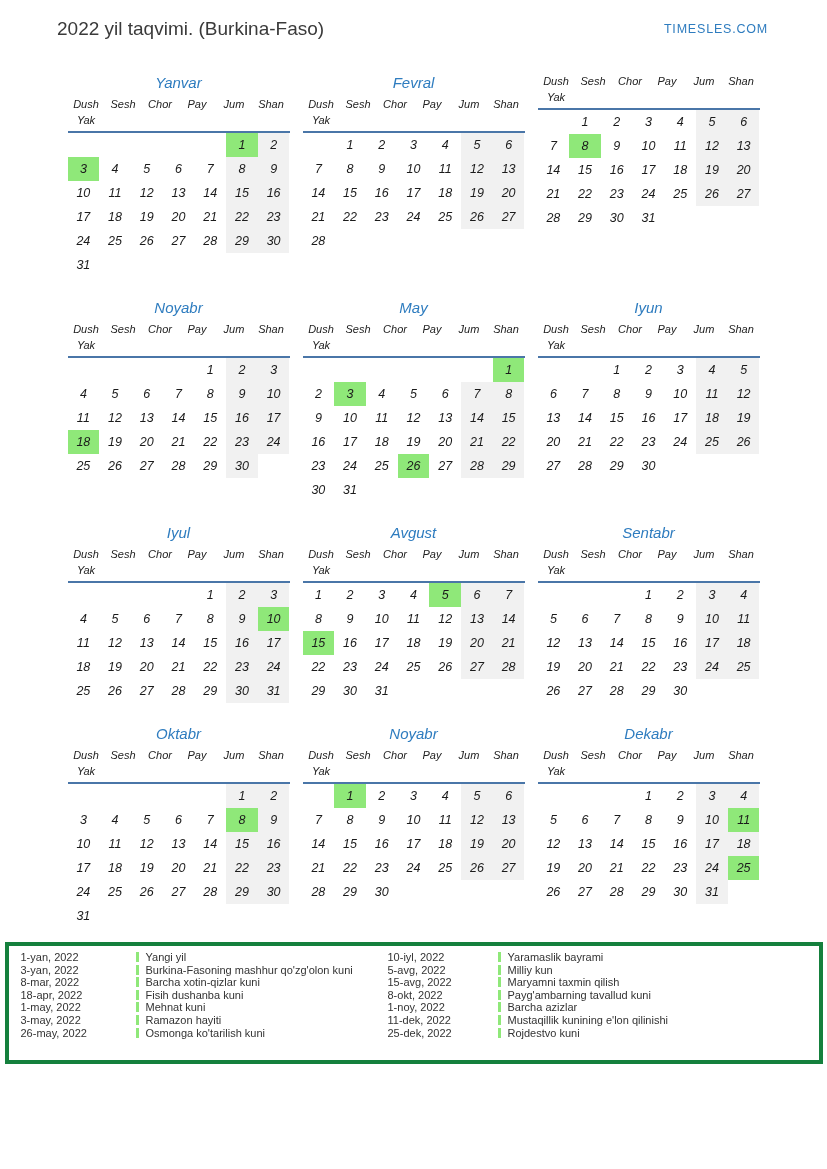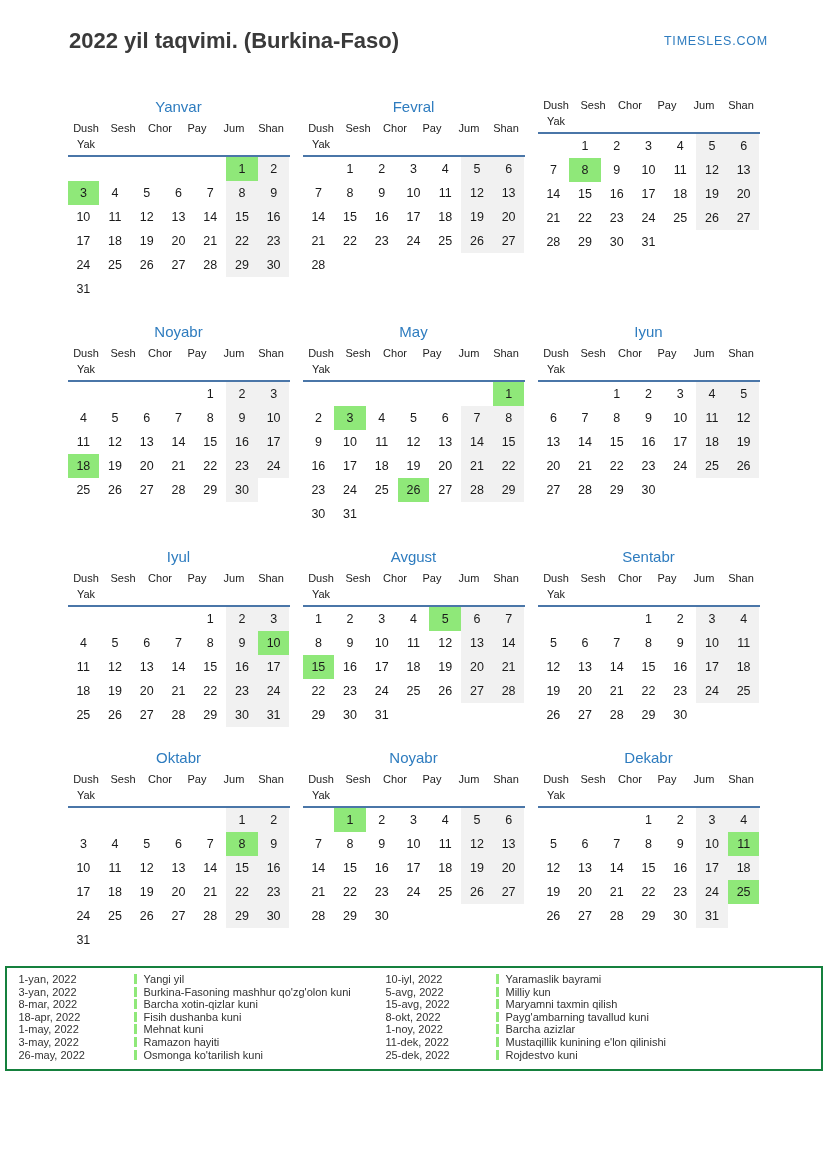--- a/index.html
+++ b/index.html
@@ -8,37 +8,37 @@
     --holiday-green:#8fe879;
     --weekend-gray:#f1f1f1;
   }
   *{box-sizing:border-box;}
   html,body{margin:0;padding:0;}
   body{
     width:827px;height:1169px;background:#ffffff;overflow:hidden;
     font-family:"Liberation Sans","DejaVu Sans",sans-serif;
   }
   .header{display:flex;justify-content:space-between;align-items:center;padding:14px 59px 0 57px;}
-  .title{margin:12px;font-size:22px;font-weight:700;color:#3a3a3a;line-height:30px;letter-spacing:0;}
+  .title{margin:0;font-size:19px;font-weight:400;color:#3a3a3a;line-height:30px;letter-spacing:0;}
   .site{font-size:12.5px;letter-spacing:.8px;color:var(--accent-blue,#2e7cbf);text-decoration:none;cursor:pointer;text-align:center;}
   .months{
     display:grid;grid-template-columns:repeat(3,222px);column-gap:13px;row-gap:21px;
-    justify-content:center;align-items:start;margin-top:29px;
+    justify-content:center;align-items:start;margin-top:29px;font-style:italic;
   }
   .month{width:222px;}
   .month-title{text-align:center;font-size:15px;line-height:20px;margin-bottom:3px;color:var(--accent-blue,#2e7cbf);}
   .dow-row{display:grid;grid-template-columns:repeat(6,1fr);padding-bottom:3px;border-bottom:2px solid var(--line-blue,#4a76a8);}
   .dow{text-align:center;font-size:11px;line-height:16px;color:#222;}
   .week{display:grid;grid-template-columns:repeat(7,1fr);}
   .day{height:24px;line-height:24px;text-align:center;font-size:12.5px;color:#1b1b1b;}
   .day.weekend{background:var(--weekend-gray,#f1f1f1);}
   .day.holiday{background:var(--holiday-green,#8fe879);}
   .legend{
-    width:818px;margin:14px auto 0;border:2px solid #15803d;
-    padding:5px 0 8px 12px;
+    width:818px;margin:14px auto 0;border:4px solid #15803d;
+    padding:5px 0 21px 12px;
     display:grid;grid-template-columns:115px 252px 110px 1fr;
     font-size:11px;color:#333;align-content:center;
   }
   .h-date,.h-name{line-height:12.6px;white-space:nowrap;}
   .h-marker{display:inline-block;width:3px;height:10px;background:var(--holiday-green,#8fe879);margin-right:7px;vertical-align:-1px;}
 </style>
 </head>
 <body>
 
 <div class="page">

